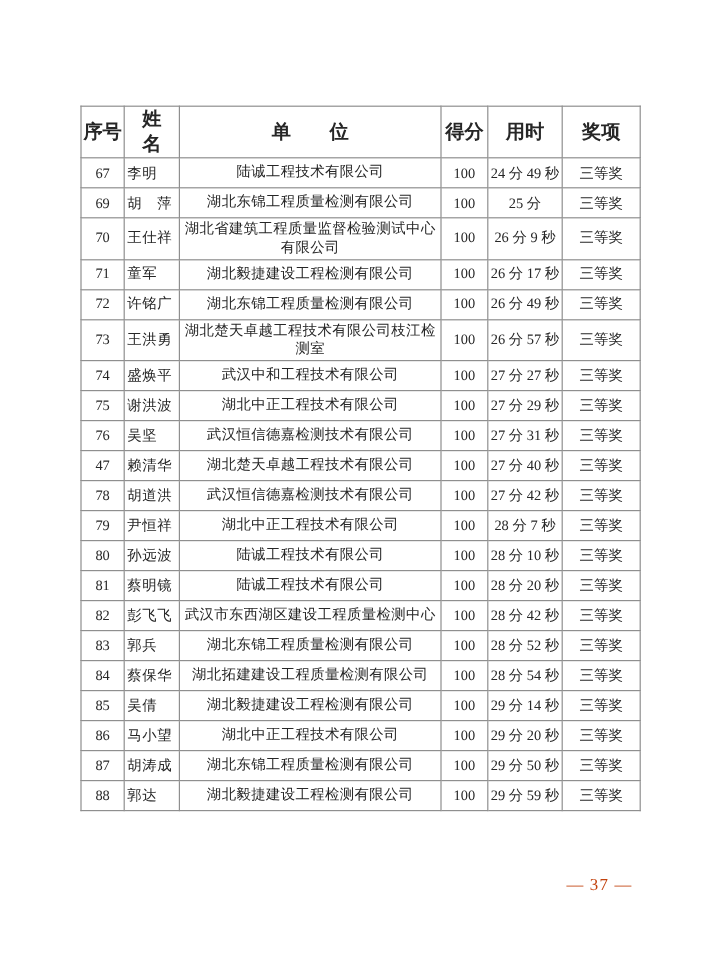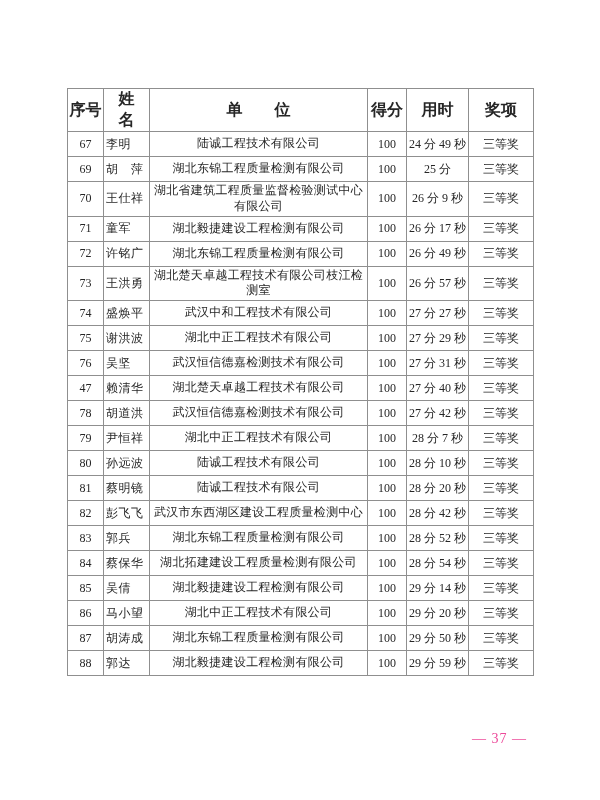--- a/index.html
+++ b/index.html
@@ -64,21 +64,21 @@
   td.c-time {
     text-align: center;
     white-space: nowrap;
   }
   .page-number {
     position: absolute;
     top: 731px;
     right: 73px;
     font-size: 14px;
     letter-spacing: 1px;
-    color: #ec4899;
+    color: #c2410c;
   }
 </style>
 </head>
 <body>
 
 <div class="doc-page">
 
   <table class="results">
     <colgroup>
       <col style="width:36px">

